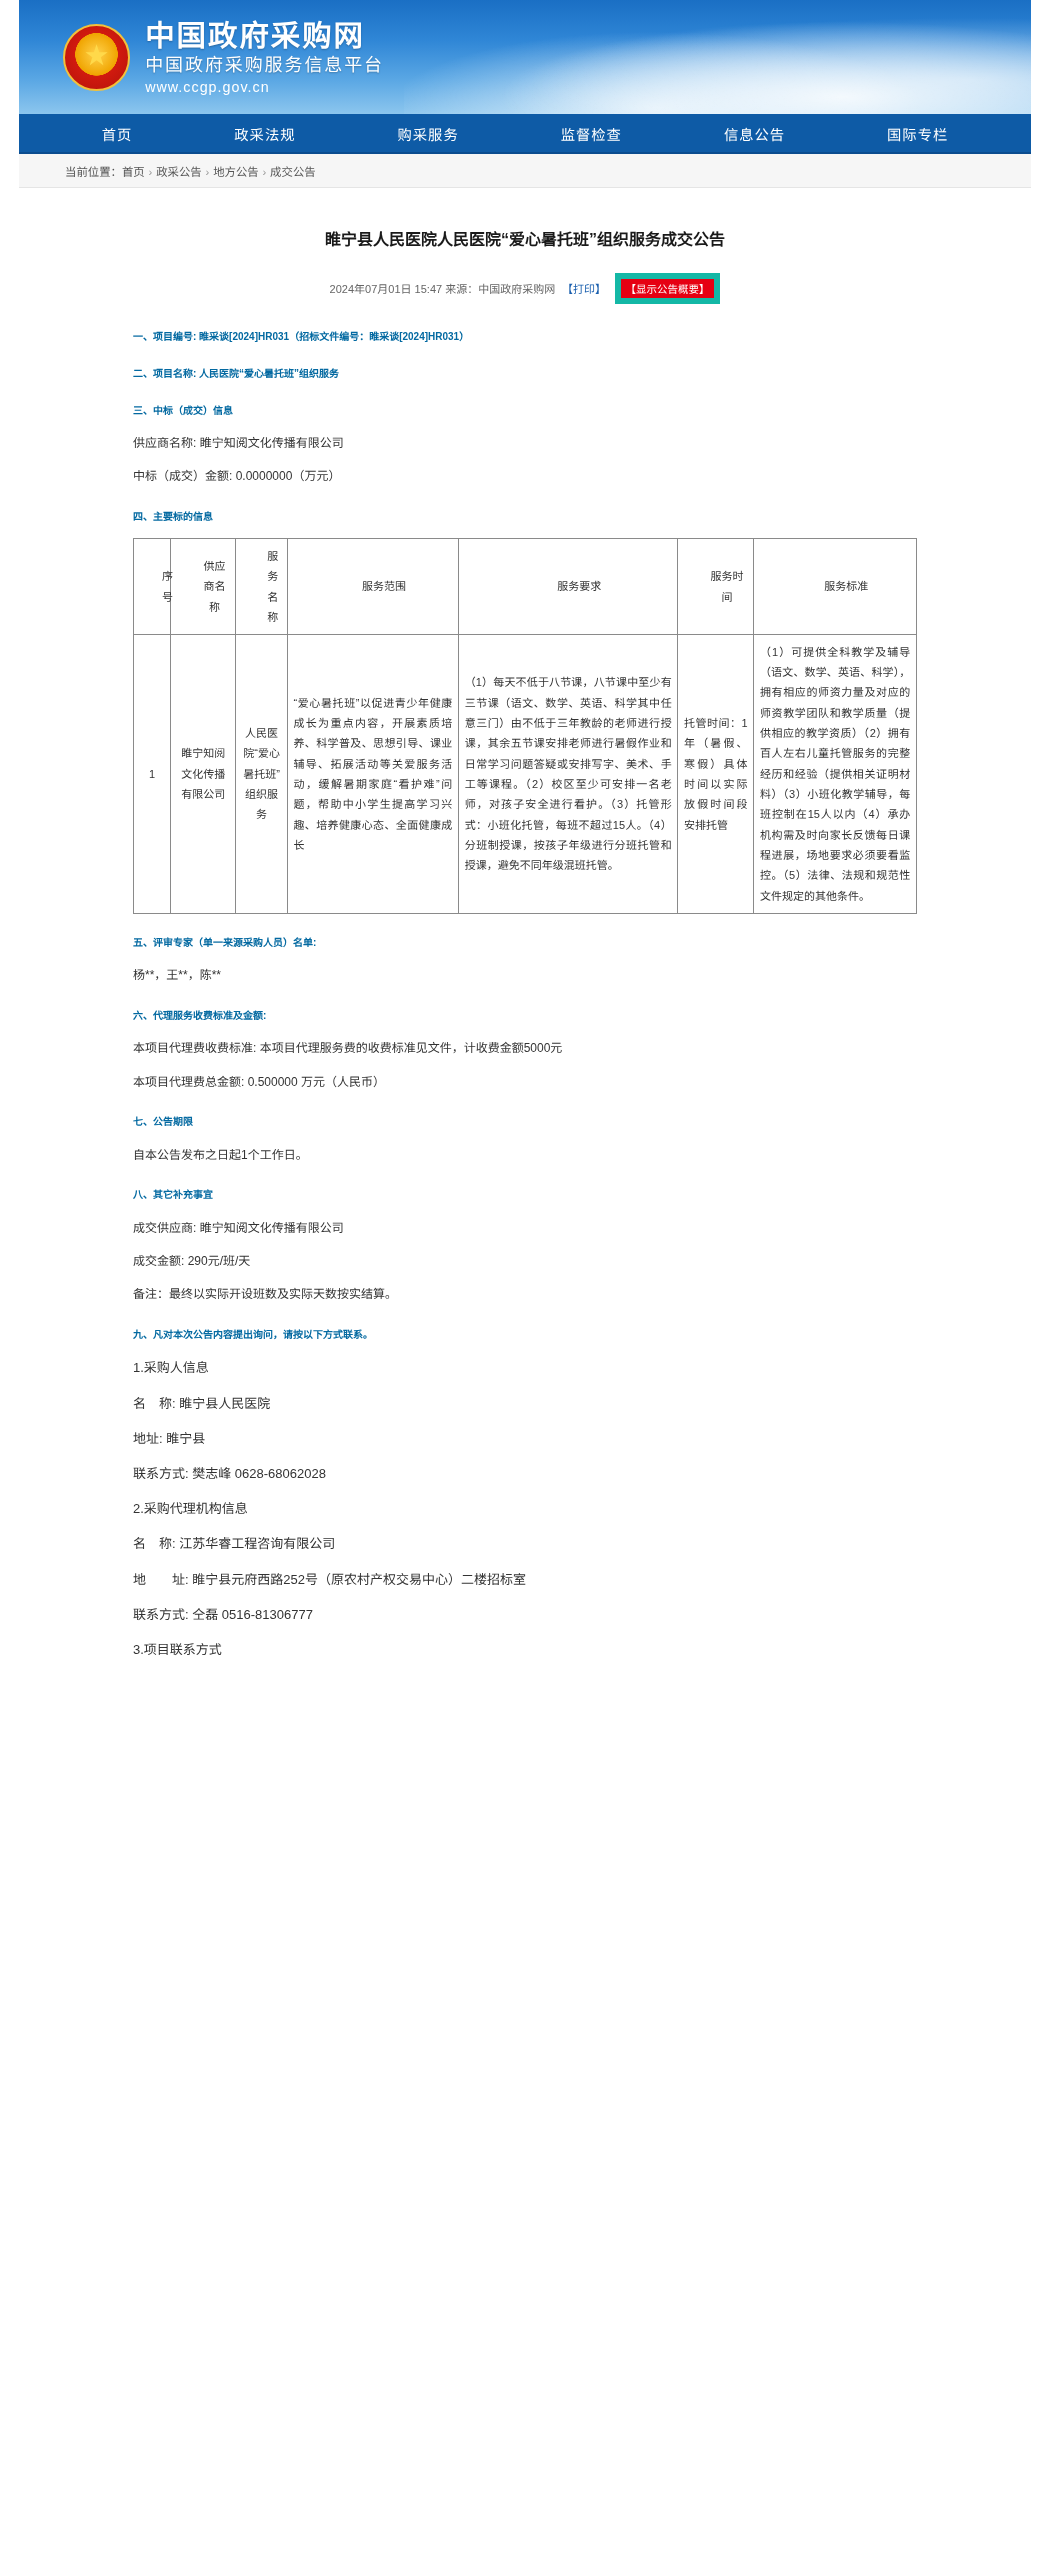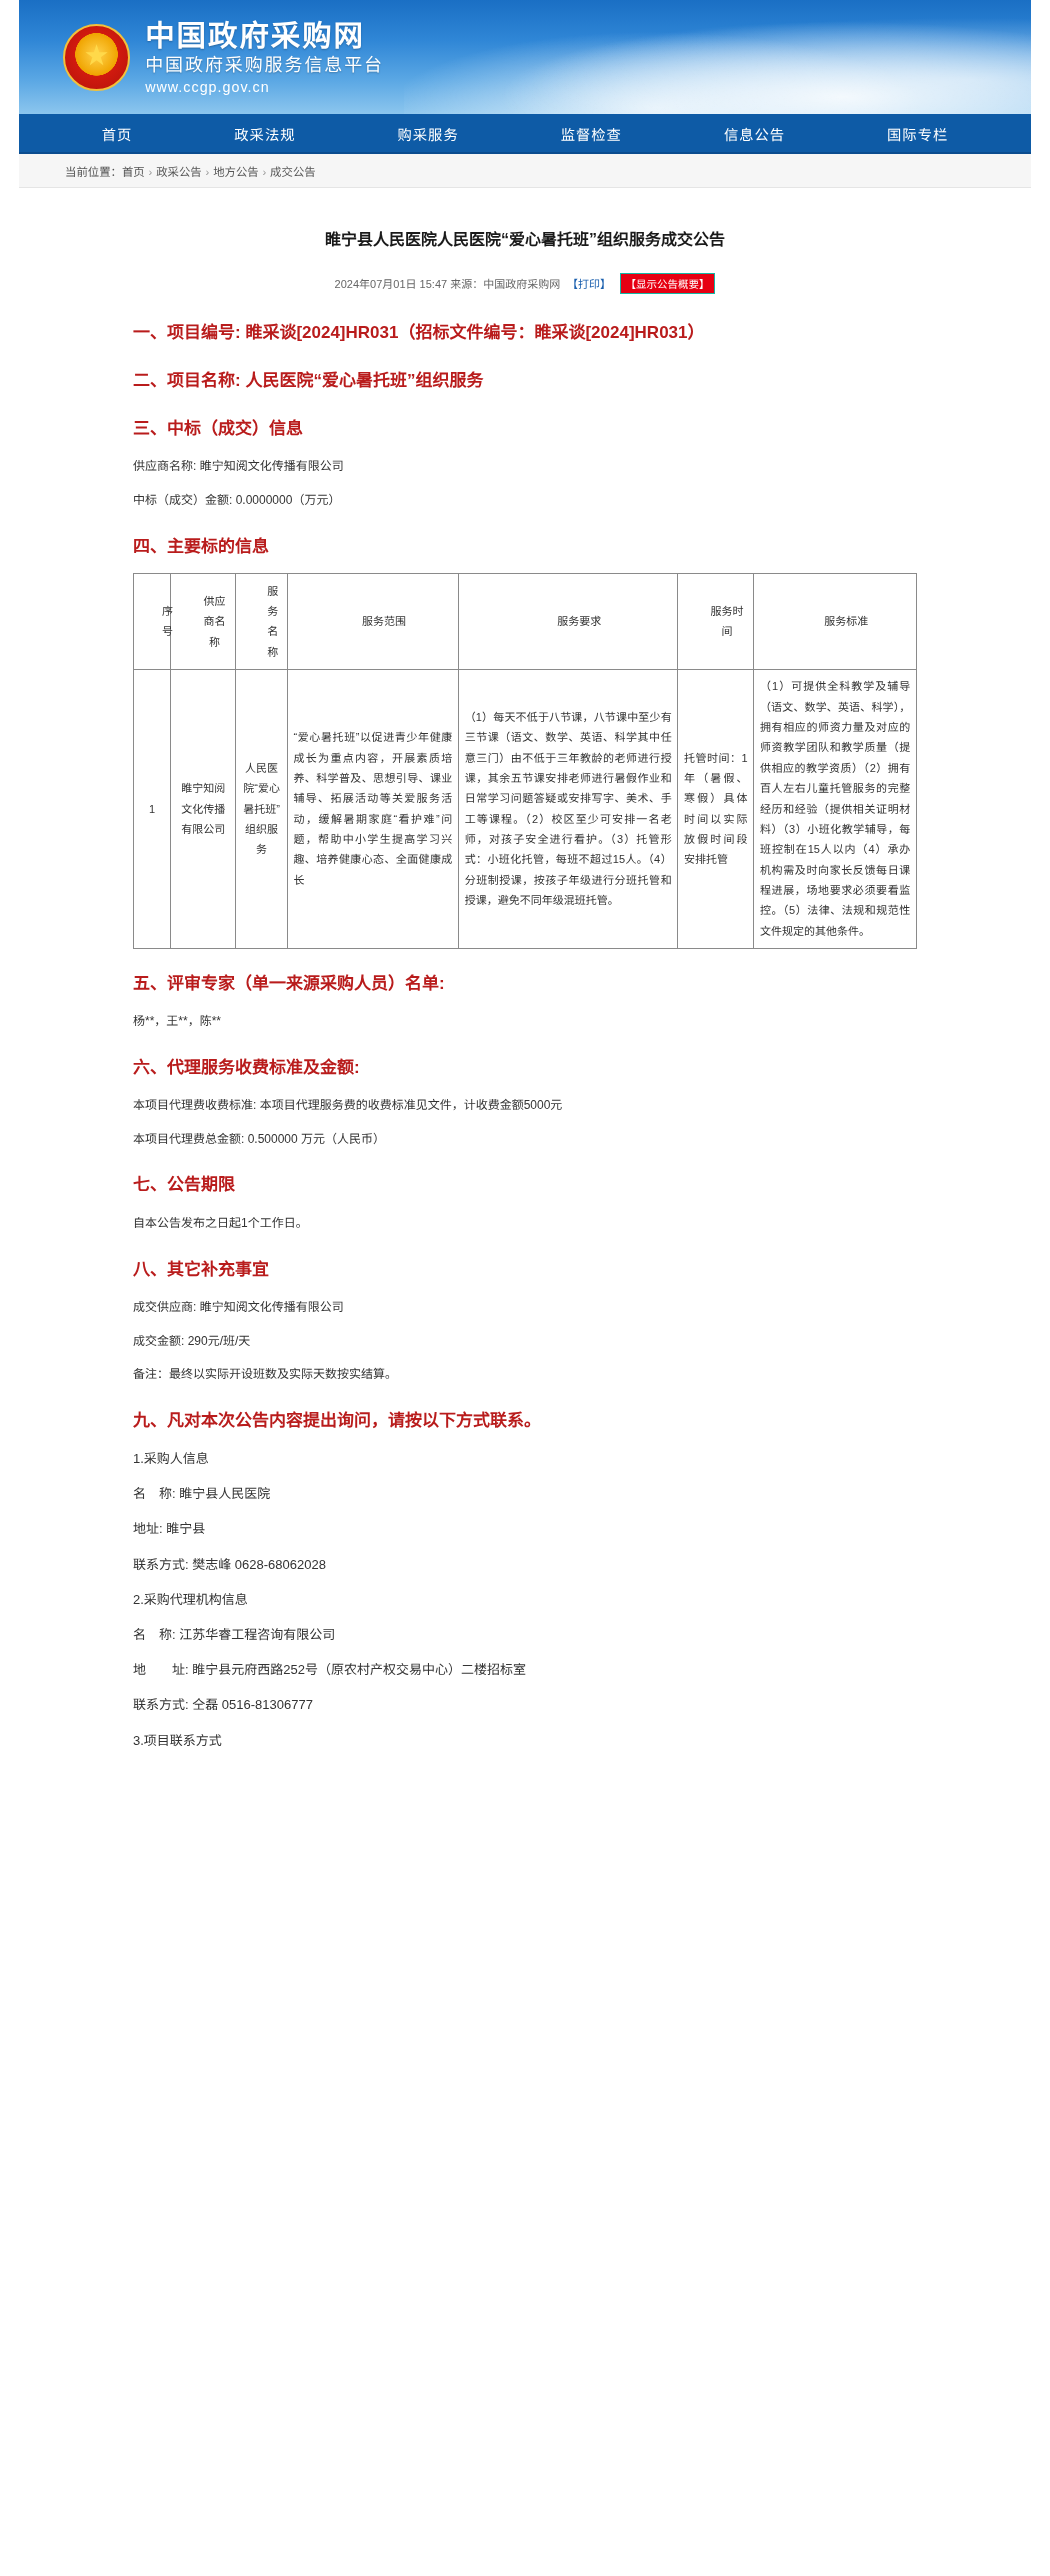--- a/index.html
+++ b/index.html
@@ -131,28 +131,28 @@
     margin-bottom: 25px;
   }
   .doc-meta .print { color: #1a5fae; cursor: pointer; margin-left: 3.8px; margin-top: 32px; }
   .meta-badge {
     display: inline-block;
     background: #e60012;
     color: #fff;
     font-size: 10.5px;
     padding: 1.9px 4.8px;
     margin-left: 5.7px;
-    border: 1px solid #14b8a6;
+    border: 6px solid #14b8a6;
     cursor: pointer;
   }
 
   .sec-h {
-    font-size: 17px;
+    font-size: 10px;
     font-weight: bold;
-    color: #b91c1c;
+    color: #0369a1;
     margin: 21px 0 13.3px 0;
     line-height: 1.6;
   }
   .p {
     font-size: 12px;
     color: #333;
     line-height: 1.9;
     margin: 10.5px 0;
   }
 

